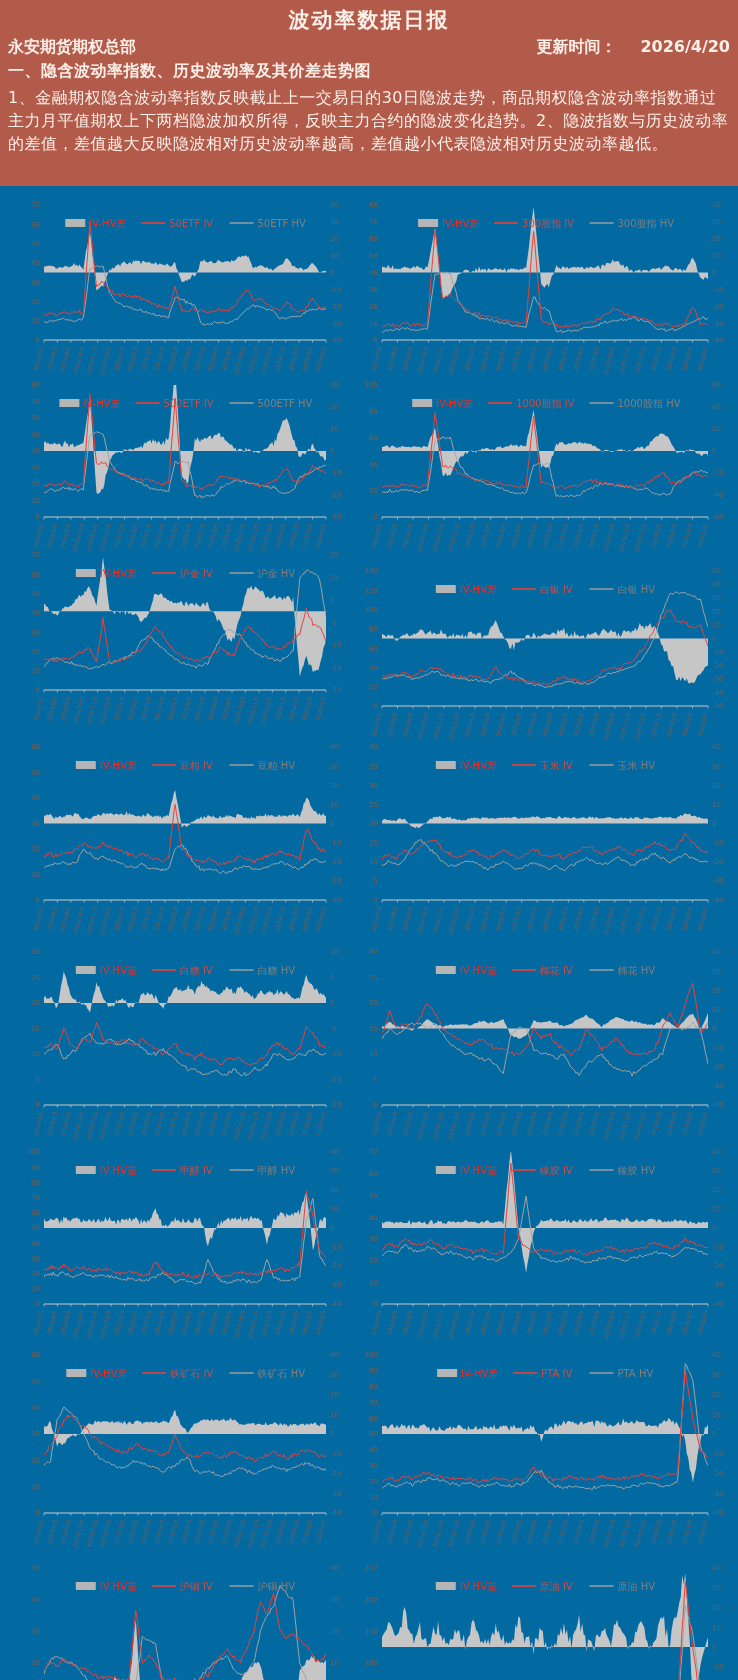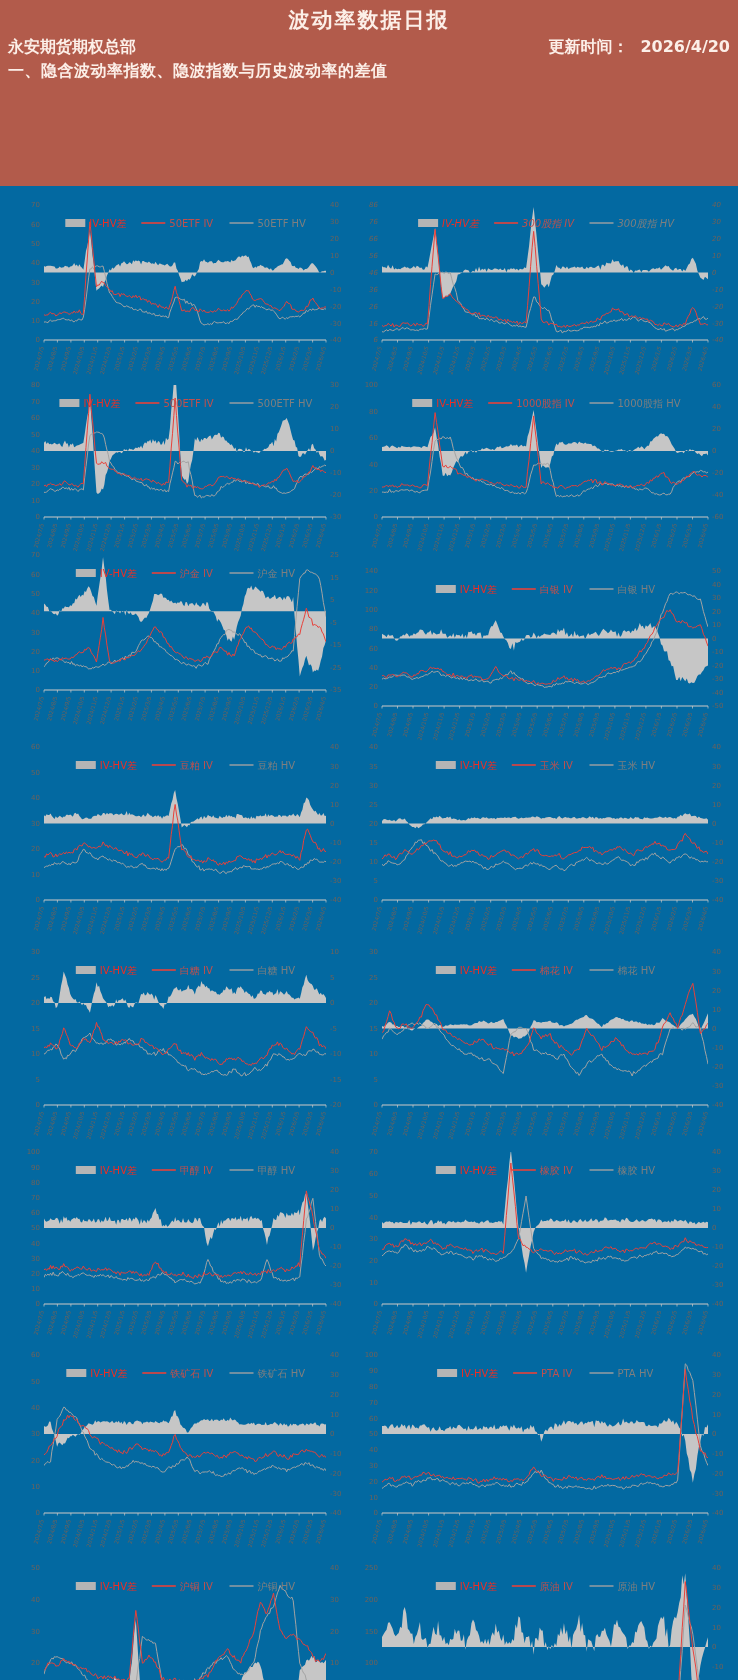--- a/index.html
+++ b/index.html
@@ -1,37 +1,38 @@
 <!DOCTYPE html>
 <html><head>
 <meta charset="utf-8">
 <style>
   html,body{margin:0;padding:0;background:#fff;}
   .page{position:relative;width:738px;height:1680px;background:#0369a1;overflow:hidden;
         font-family:"DejaVu Sans",sans-serif;padding-left:40px;}
   .banner{position:absolute;left:0;top:0;width:738px;height:186px;background:#b25b4b;color:#fcefe8;box-sizing:border-box;}
   .banner .title{text-align:center;font-size:21px;font-weight:bold;padding-top:6px;letter-spacing:2px;}
   .sub-row{display:flex;justify-content:space-between;align-items:flex-end;font-size:16px;font-weight:bold;padding:3px 8px 0 8px;}
-  .update .date{margin-left:12px;}
+  .update .date{margin-left:24px;}
   .section-title{font-size:16px;font-weight:bold;padding:3px 8px 0 8px;letter-spacing:0.5px;}
   .desc{font-size:16px;line-height:1.45;padding:4px 8px 0 8px;letter-spacing:0.5px;}
   .chart{position:absolute;}
   .chart svg{display:block;overflow:visible;}
 </style>
 </head>
 <body>
 
 <div class="page">
   <div class="banner">
     <div class="title">波动率数据日报</div>
     <div class="sub-row">
       <span>永安期货期权总部</span>
       <span class="update"><span>更新时间：</span><span class="date">2026/4/20</span></span>
     </div>
-    <div class="section-title">一、隐含波动率指数、隐波指数与历史波动率的差值</div>
+    <div class="section-title">一、隐含波动率指数、历史波动率及其价差走势图</div>
+    <div class="desc">1、金融期权隐含波动率指数反映截止上一交易日的30日隐波走势，商品期权隐含波动率指数通过主力月平值期权上下两档隐波加权所得，反映主力合约的隐波变化趋势。2、隐波指数与历史波动率的差值，差值越大反映隐波相对历史波动率越高，差值越小代表隐波相对历史波动率越低。</div>
   </div>
   <div id="charts">
       <div class="chart" style="left: 20px; top: 203px;">
         <svg width="332" height="179" viewBox="0 0 332 179">
           <defs>
             <clipPath id="clip0">
               <rect x="24" y="2" width="282" height="135"></rect>
             </clipPath>
           </defs>
           <g clip-path="url(#clip0)">
@@ -104,21 +105,21 @@
           <g font-size="10">
             <rect x="45.3" y="16" width="20" height="8" fill="#b5b5b5"></rect>
             <text x="69.3" y="23.5" fill="#ee2e24">IV-HV差</text>
             <line x1="121.3" y1="20" x2="145.3" y2="20" stroke="#e8413a" stroke-width="1.6"></line>
             <text x="149.3" y="23.5" fill="#c0504d">50ETF IV</text>
             <line x1="209.5" y1="20" x2="233.5" y2="20" stroke="#a3a3a3" stroke-width="1.4"></line>
             <text x="237.5" y="23.5" fill="#7f7f7f">50ETF HV</text>
           </g>
         </svg>
       </div>
-      <div class="chart" style="left: 352px; top: 203px; font-style: italic;">
+      <div class="chart" style="left: 352px; top: 203px;">
         <svg width="386" height="179" viewBox="0 0 386 179">
           <defs>
             <clipPath id="clip1">
               <rect x="30" y="2" width="326" height="135"></rect>
             </clipPath>
           </defs>
           <g clip-path="url(#clip1)">
             <path d="M30,69.50 L30.00,63.16 L31.52,64.23 L33.03,64.32 L34.55,65.34 L36.07,61.87 L37.58,64.56 L39.10,65.73 L40.61,62.32 L42.13,66.47 L43.65,65.33 L45.16,66.28 L46.68,65.84 L48.20,66.23 L49.71,65.10 L51.23,64.57 L52.74,63.49 L54.26,64.83 L55.78,64.28 L57.29,65.45 L58.81,65.43 L60.33,64.57 L61.84,63.08 L63.36,65.09 L64.87,62.73 L66.39,63.38 L67.91,65.08 L69.42,64.60 L70.94,66.63 L72.46,66.58 L73.97,63.35 L75.49,64.40 L77.00,57.25 L78.52,48.99 L80.04,41.00 L81.55,33.25 L83.07,24.79 L84.59,37.70 L86.10,51.23 L87.62,68.53 L89.13,83.67 L90.65,95.48 L92.17,94.25 L93.68,93.41 L95.20,93.46 L96.72,91.14 L98.23,90.70 L99.75,87.09 L101.27,83.35 L102.78,81.30 L104.30,78.17 L105.81,71.59 L107.33,71.37 L108.85,70.37 L110.36,69.63 L111.88,67.44 L113.40,66.46 L114.91,66.88 L116.43,67.33 L117.94,69.80 L119.46,69.12 L120.98,67.78 L122.49,68.69 L124.01,64.89 L125.53,68.44 L127.04,63.47 L128.56,67.65 L130.07,65.86 L131.59,66.73 L133.11,65.58 L134.62,68.66 L136.14,65.30 L137.66,66.15 L139.17,66.98 L140.69,66.80 L142.20,65.53 L143.72,65.55 L145.24,66.00 L146.75,66.82 L148.27,65.53 L149.79,67.10 L151.30,67.12 L152.82,64.89 L154.33,69.31 L155.85,66.07 L157.37,66.69 L158.88,65.19 L160.40,66.01 L161.92,65.26 L163.43,66.68 L164.95,65.65 L166.47,67.52 L167.98,65.79 L169.50,66.35 L171.01,66.31 L172.53,64.17 L174.05,65.22 L175.56,54.14 L177.08,42.92 L178.60,27.67 L180.11,14.88 L181.63,3.93 L183.14,18.82 L184.66,33.85 L186.18,49.97 L187.69,64.21 L189.21,81.18 L190.73,82.53 L192.24,84.85 L193.76,82.66 L195.27,80.86 L196.79,84.34 L198.31,78.52 L199.82,72.65 L201.34,71.39 L202.86,67.56 L204.37,61.99 L205.89,64.38 L207.40,64.83 L208.92,66.36 L210.44,63.45 L211.95,63.68 L213.47,65.43 L214.99,63.58 L216.50,66.03 L218.02,64.98 L219.53,64.47 L221.05,64.23 L222.57,63.58 L224.08,64.90 L225.60,63.67 L227.12,64.45 L228.63,64.39 L230.15,63.57 L231.67,65.68 L233.18,65.94 L234.70,63.77 L236.21,65.61 L237.73,63.92 L239.25,63.75 L240.76,64.72 L242.28,64.92 L243.80,64.28 L245.31,63.03 L246.83,62.59 L248.34,66.67 L249.86,61.72 L251.38,61.84 L252.89,63.50 L254.41,59.53 L255.93,60.32 L257.44,60.13 L258.96,60.38 L260.47,56.33 L261.99,59.00 L263.51,58.21 L265.02,58.28 L266.54,58.01 L268.06,61.29 L269.57,62.67 L271.09,61.20 L272.60,65.32 L274.12,63.29 L275.64,63.38 L277.15,68.27 L278.67,66.57 L280.19,67.44 L281.70,69.84 L283.22,67.38 L284.73,67.75 L286.25,67.01 L287.77,66.55 L289.28,69.20 L290.80,66.94 L292.32,66.94 L293.83,67.05 L295.35,67.28 L296.87,68.69 L298.38,66.90 L299.90,65.63 L301.41,65.19 L302.93,66.20 L304.45,65.30 L305.96,65.48 L307.48,64.33 L309.00,66.72 L310.51,65.32 L312.03,63.75 L313.54,62.18 L315.06,63.42 L316.58,62.88 L318.09,65.43 L319.61,66.80 L321.13,67.65 L322.64,65.48 L324.16,64.73 L325.67,66.91 L327.19,65.94 L328.71,66.06 L330.22,68.53 L331.74,66.29 L333.26,68.11 L334.77,64.88 L336.29,61.71 L337.80,60.41 L339.32,56.00 L340.84,54.66 L342.35,57.82 L343.87,60.77 L345.39,67.74 L346.90,71.17 L348.42,74.73 L349.93,75.74 L351.45,76.98 L352.97,73.69 L354.48,75.02 L356.00,76.25 L356.00,69.50 Z" fill="#c6c6c6"></path>
             <path d="M30.00,128.73 L31.52,128.92 L33.03,127.78 L34.55,126.82 L36.07,128.07 L37.58,126.52 L39.10,126.89 L40.61,127.66 L42.13,127.19 L43.65,126.13 L45.16,125.59 L46.68,127.06 L48.20,126.67 L49.71,124.93 L51.23,124.68 L52.74,126.20 L54.26,124.90 L55.78,125.07 L57.29,126.02 L58.81,127.06 L60.33,126.74 L61.84,126.90 L63.36,127.49 L64.87,126.96 L66.39,127.71 L67.91,126.33 L69.42,126.20 L70.94,126.20 L72.46,125.39 L73.97,126.21 L75.49,125.84 L77.00,114.47 L78.52,102.24 L80.04,91.83 L81.55,81.18 L83.07,70.98 L84.59,71.64 L86.10,71.22 L87.62,68.87 L89.13,69.56 L90.65,69.22 L92.17,70.46 L93.68,69.05 L95.20,69.37 L96.72,70.93 L98.23,69.40 L99.75,75.78 L101.27,81.56 L102.78,84.80 L104.30,89.69 L105.81,97.34 L107.33,98.98 L108.85,100.71 L110.36,104.14 L111.88,106.11 L113.40,108.98 L114.91,109.15 L116.43,109.49 L117.94,109.83 L119.46,111.12 L120.98,112.29 L122.49,110.80 L124.01,113.96 L125.53,112.69 L127.04,115.68 L128.56,115.60 L130.07,115.82 L131.59,115.25 L133.11,116.89 L134.62,115.18 L136.14,116.31 L137.66,117.63 L139.17,116.26 L140.69,117.37 L142.20,118.93 L143.72,117.81 L145.24,117.93 L146.75,119.97 L148.27,120.08 L149.79,119.11 L151.30,120.43 L152.82,120.87 L154.33,119.72 L155.85,119.72 L157.37,121.31 L158.88,122.35 L160.40,123.17 L161.92,122.59 L163.43,122.97 L164.95,121.85 L166.47,123.77 L167.98,122.84 L169.50,123.75 L171.01,123.33 L172.53,124.08 L174.05,124.29 L175.56,118.14 L177.08,110.12 L178.60,105.41 L180.11,99.36 L181.63,93.95 L183.14,94.08 L184.66,98.85 L186.18,100.03 L187.69,102.88 L189.21,104.34 L190.73,105.96 L192.24,104.40 L193.76,105.68 L195.27,107.44 L196.79,107.27 L198.31,111.23 L199.82,117.26 L201.34,119.00 L202.86,123.94 L204.37,128.48 L205.89,128.89 L207.40,127.98 L208.92,127.17 L210.44,130.10 L211.95,128.14 L213.47,128.63 L214.99,127.98 L216.50,126.74 L218.02,128.02 L219.53,128.09 L221.05,127.64 L222.57,127.33 L224.08,127.80 L225.60,127.71 L227.12,127.19 L228.63,125.80 L230.15,125.90 L231.67,124.21 L233.18,124.29 L234.70,124.35 L236.21,124.36 L237.73,124.68 L239.25,123.84 L240.76,124.02 L242.28,123.27 L243.80,123.75 L245.31,121.50 L246.83,123.06 L248.34,119.76 L249.86,120.73 L251.38,119.84 L252.89,117.91 L254.41,120.13 L255.93,119.74 L257.44,118.68 L258.96,118.01 L260.47,118.29 L261.99,116.89 L263.51,118.07 L265.02,117.94 L266.54,117.19 L268.06,117.10 L269.57,115.42 L271.09,117.73 L272.60,116.43 L274.12,117.34 L275.64,116.82 L277.15,115.04 L278.67,116.46 L280.19,114.74 L281.70,113.90 L283.22,114.66 L284.73,116.03 L286.25,118.17 L287.77,117.01 L289.28,115.99 L290.80,117.59 L292.32,118.30 L293.83,118.75 L295.35,118.14 L296.87,119.38 L298.38,119.81 L299.90,121.74 L301.41,123.14 L302.93,124.79 L304.45,125.58 L305.96,126.50 L307.48,126.22 L309.00,125.34 L310.51,127.12 L312.03,125.50 L313.54,128.21 L315.06,127.57 L316.58,126.98 L318.09,126.55 L319.61,125.88 L321.13,125.69 L322.64,127.77 L324.16,126.62 L325.67,126.66 L327.19,125.41 L328.71,125.08 L330.22,123.80 L331.74,123.44 L333.26,122.90 L334.77,120.95 L336.29,120.98 L337.80,120.06 L339.32,119.43 L340.84,119.43 L342.35,117.83 L343.87,117.88 L345.39,115.92 L346.90,115.41 L348.42,116.16 L349.93,114.91 L351.45,113.52 L352.97,116.04 L354.48,116.28 L356.00,115.06" fill="none" stroke="#a3a3a3" stroke-width="1"></path>
             <path d="M30.00,122.38 L31.52,123.65 L33.03,122.60 L34.55,122.66 L36.07,120.43 L37.58,121.58 L39.10,123.12 L40.61,120.48 L42.13,124.16 L43.65,121.96 L45.16,122.37 L46.68,123.40 L48.20,123.39 L49.71,120.53 L51.23,119.75 L52.74,120.19 L54.26,120.23 L55.78,119.85 L57.29,121.97 L58.81,122.98 L60.33,121.81 L61.84,120.47 L63.36,123.08 L64.87,120.19 L66.39,121.59 L67.91,121.90 L69.42,121.30 L70.94,123.33 L72.46,122.47 L73.97,120.06 L75.49,120.74 L77.00,102.22 L78.52,81.73 L80.04,63.33 L81.55,44.94 L83.07,26.27 L84.59,39.85 L86.10,52.95 L87.62,67.90 L89.13,83.72 L90.65,95.21 L92.17,95.21 L93.68,92.96 L95.20,93.33 L96.72,92.57 L98.23,90.60 L99.75,93.37 L101.27,95.41 L102.78,96.60 L104.30,98.36 L105.81,99.44 L107.33,100.85 L108.85,101.59 L110.36,104.27 L111.88,104.05 L113.40,105.95 L114.91,106.53 L116.43,107.32 L117.94,110.13 L119.46,110.74 L120.98,110.57 L122.49,109.99 L124.01,109.35 L125.53,111.63 L127.04,109.65 L128.56,113.75 L130.07,112.17 L131.59,112.48 L133.11,112.96 L134.62,114.34 L136.14,112.11 L137.66,114.28 L139.17,113.74 L140.69,114.68 L142.20,114.95 L143.72,113.86 L145.24,114.43 L146.75,117.28 L148.27,116.12 L149.79,116.71 L151.30,118.05 L152.82,116.26 L154.33,119.53 L155.85,116.29 L157.37,118.51 L158.88,118.05 L160.40,119.68 L161.92,118.36 L163.43,120.15 L164.95,118.00 L166.47,121.79 L167.98,119.12 L169.50,120.60 L171.01,120.15 L172.53,118.76 L174.05,120.01 L175.56,102.78 L177.08,83.54 L178.60,63.58 L180.11,44.73 L181.63,28.38 L183.14,43.40 L184.66,63.21 L186.18,80.49 L187.69,97.59 L189.21,116.02 L190.73,118.99 L192.24,119.76 L193.76,118.84 L195.27,118.80 L196.79,122.11 L198.31,120.24 L199.82,120.42 L201.34,120.89 L202.86,122.00 L204.37,120.97 L205.89,123.77 L207.40,123.31 L208.92,124.04 L210.44,124.05 L211.95,122.32 L213.47,124.56 L214.99,122.06 L216.50,123.27 L218.02,123.50 L219.53,123.06 L221.05,122.37 L222.57,121.41 L224.08,123.20 L225.60,121.89 L227.12,122.14 L228.63,120.69 L230.15,119.97 L231.67,120.39 L233.18,120.73 L234.70,118.62 L236.21,120.47 L237.73,119.10 L239.25,118.09 L240.76,119.25 L242.28,118.69 L243.80,118.53 L245.31,115.03 L246.83,116.15 L248.34,116.93 L249.86,112.96 L251.38,112.18 L252.89,111.91 L254.41,110.15 L255.93,110.56 L257.44,109.31 L258.96,108.90 L260.47,105.13 L261.99,106.39 L263.51,106.78 L265.02,106.72 L266.54,105.71 L268.06,108.89 L269.57,108.59 L271.09,109.43 L272.60,112.25 L274.12,111.13 L275.64,110.70 L277.15,113.80 L278.67,113.53 L280.19,112.68 L281.70,114.23 L283.22,112.54 L284.73,114.28 L286.25,115.68 L287.77,114.06 L289.28,115.70 L290.80,115.03 L292.32,115.74 L293.83,116.30 L295.35,115.92 L296.87,118.57 L298.38,117.21 L299.90,117.87 L301.41,118.83 L302.93,121.50 L304.45,121.38 L305.96,122.48 L307.48,121.05 L309.00,122.56 L310.51,122.94 L312.03,119.75 L313.54,120.89 L315.06,121.49 L316.58,120.36 L318.09,122.47 L319.61,123.17 L321.13,123.84 L322.64,123.75 L324.16,121.85 L325.67,124.07 L327.19,121.85 L328.71,121.65 L330.22,122.83 L331.74,120.22 L333.26,121.51 L334.77,116.33 L336.29,113.20 L337.80,110.98 L339.32,105.93 L340.84,104.59 L342.35,106.15 L343.87,109.15 L345.39,114.16 L346.90,117.08 L348.42,121.39 L349.93,121.15 L351.45,121.00 L352.97,120.23 L354.48,121.80 L356.00,121.81" fill="none" stroke="#e8413a" stroke-width="1"></path>

